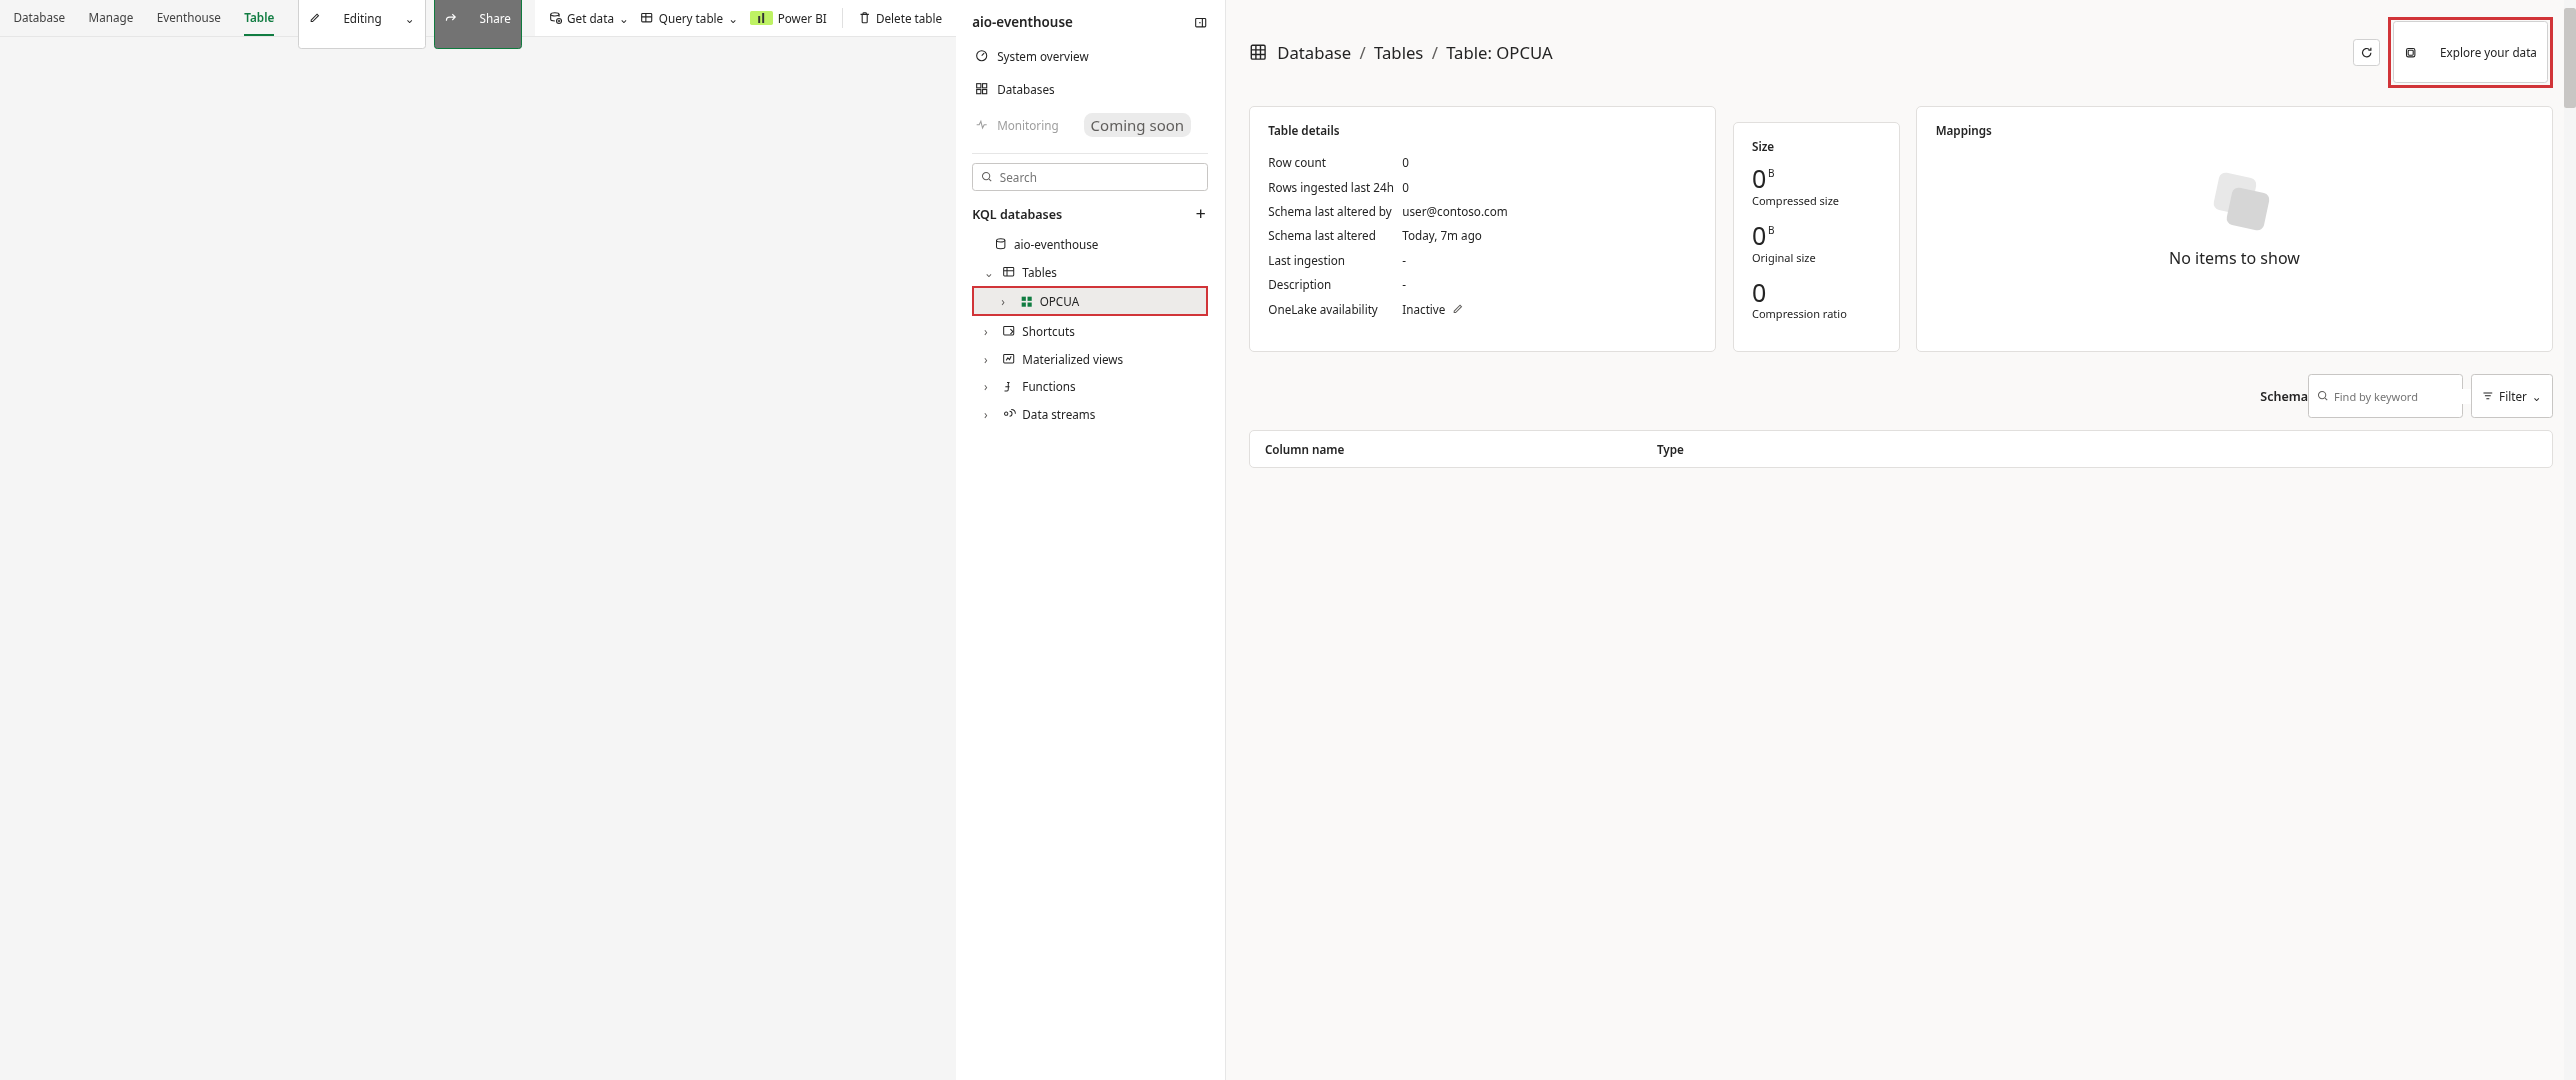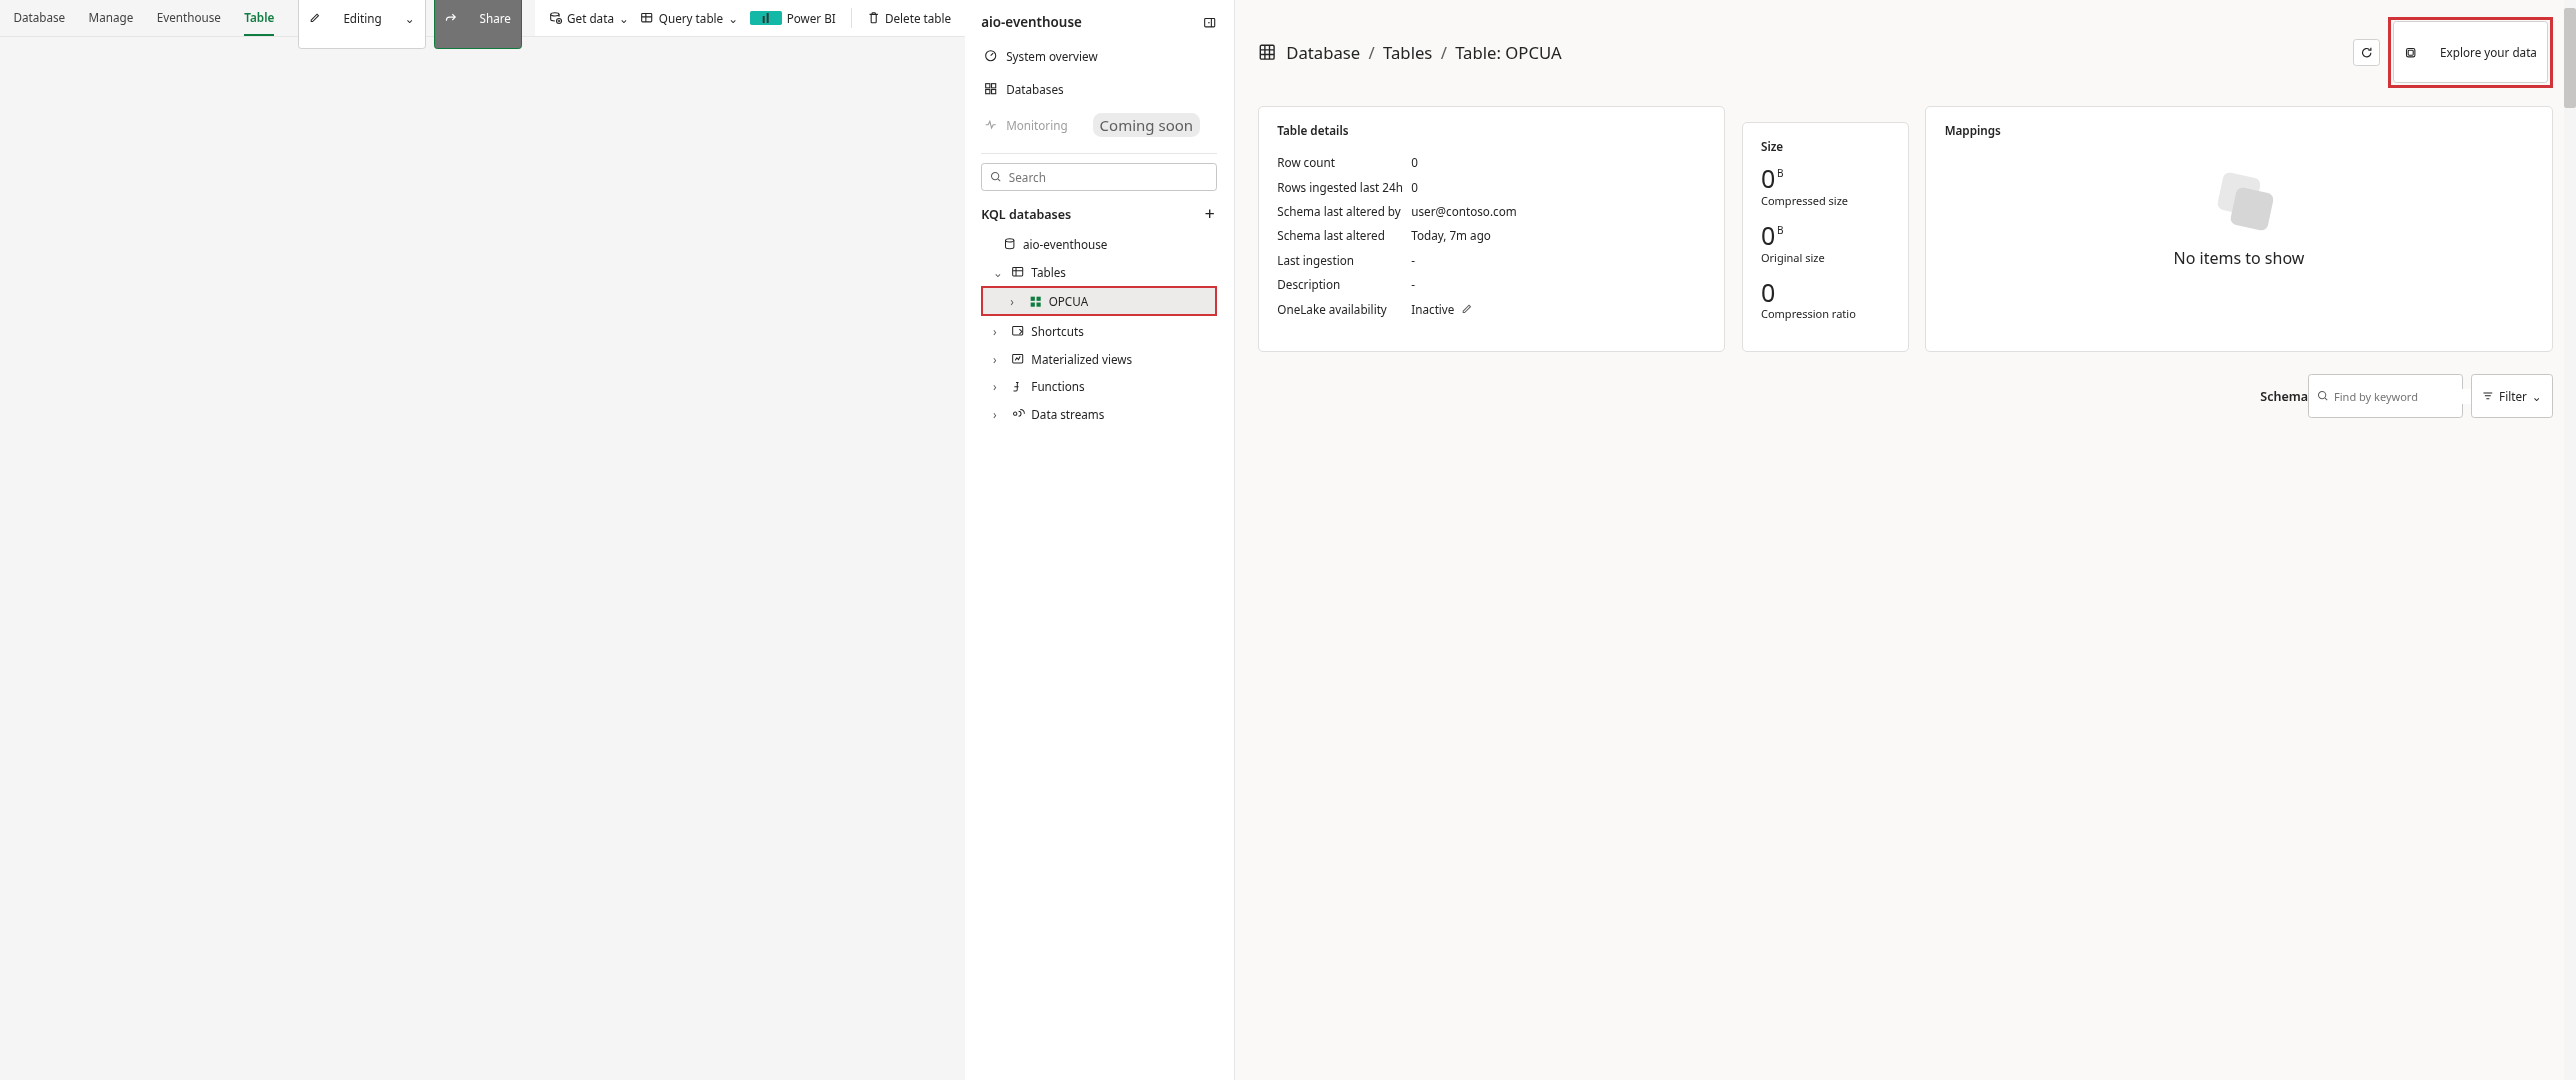--- a/index.html
+++ b/index.html
@@ -12,21 +12,21 @@
 .tab { cursor: pointer; color: #424242; padding: 8.3px 0; }
 .tab.active { color: #107c41; font-weight: 600; border-bottom: 2.5px solid #107c41; margin-bottom: -0.8px; }
 .tabs-right { margin-left: auto; display: flex; gap: 8.3px; align-items: center; }
 .btn { display: inline-flex; align-items: center; gap: 23px; padding: 22px 10px; border: 0.8px solid #d1d1d1; background: #fff; border-radius: 3.3px; cursor: pointer; font-size: 11.7px; color: #242424; }
 .btn-green { background: #737373; color: #fff; border-color: #0f7b3e; }
 
 
 .toolbar { display: flex; align-items: center; background: #fff; padding: 0 13.4px; height: 37px; gap: 11.7px; border-bottom: 0.8px solid #e6e6e6; }
 .tool-item { display: inline-flex; align-items: center; gap: 5px; cursor: pointer; color: #242424; }
 .tool-sep { width: 0.8px; height: 20px; background: #e0e0e0; margin: 0 3.3px; }
-.pbi-icon { width: 32px; height: 13.4px; background: #14b8a6; border-radius: 1.7px; display: inline-flex; align-items: center; justify-content: center; font-size: 13px; font-weight: bold; color: #333; }
+.pbi-icon { width: 23px; height: 13.4px; background: #bef264; border-radius: 1.7px; display: inline-flex; align-items: center; justify-content: center; font-size: 13px; font-weight: bold; color: #333; }
 
 
 .body { flex: 1; display: flex; min-height: 0; background: #faf9f8; }
 
 
 .sidebar { width: 270px; background: #fff; border-right: 0.8px solid #e6e6e6; padding: 13.4px 0; overflow-y: auto; }
 .sidebar-inner { padding: 0 16.7px; }
 .sidebar-header { display: flex; align-items: center; justify-content: space-between; margin-bottom: 10px; }
 .sidebar-title { font-weight: 600; font-size: 13.4px; }
 .side-nav { display: flex; flex-direction: column; gap: 3.3px; margin-bottom: 10px; }
@@ -435,20 +435,26 @@
                 <svg width="11.7" height="11.7" viewBox="0 0 16 16" fill="none" stroke="#242424" stroke-width="1.4">
                   <path d="M2 4h12M4 8h8M6 12h4"></path>
                 </svg>
               </span>
             <span>Filter</span>
             <span>⌄</span>
           </div>
         </div>
       </div>
 
+      <div class="schema-table">
+        <div class="schema-row header">
+          <div class="schema-col name">Column name</div>
+          <div class="schema-col type">Type</div>
+        </div>
+      </div>
 
       <div class="scrollbar">
         <div class="scrollbar-thumb"></div>
       </div>
     </div>
 
   </div>
 </div>
 
 

